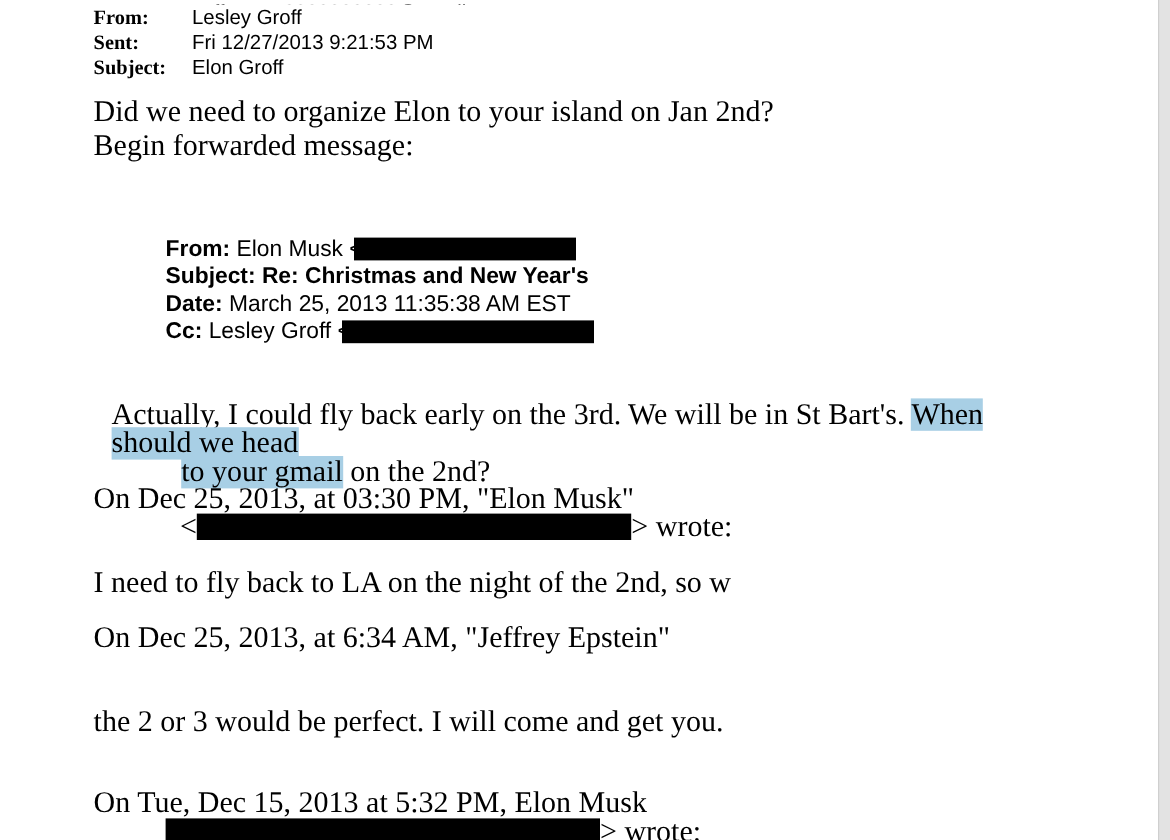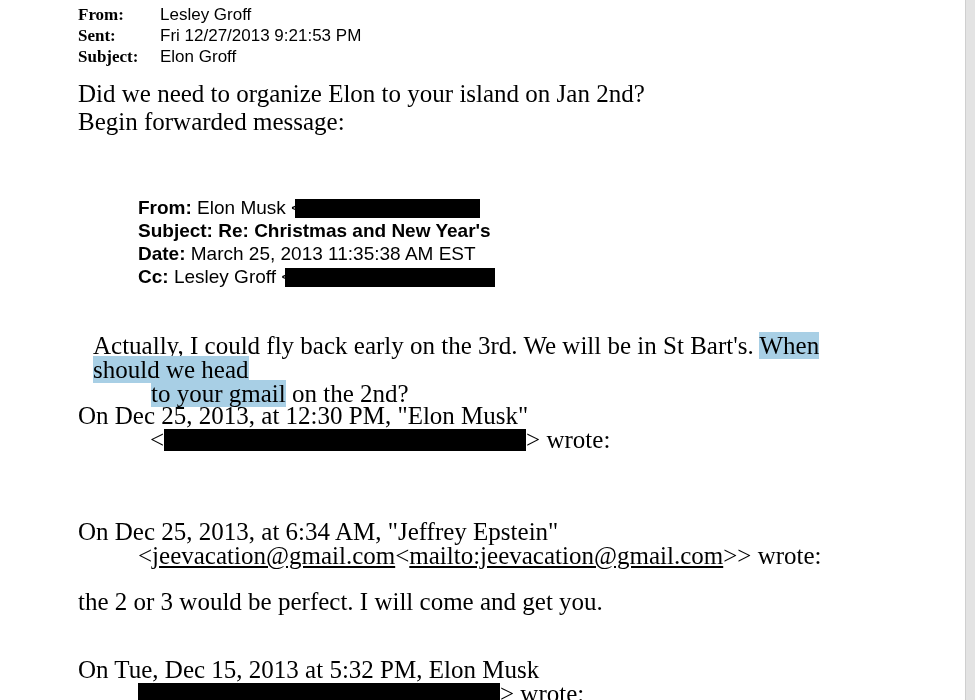--- a/index.html
+++ b/index.html
@@ -149,30 +149,28 @@
       <span>Lesley Groff &lt;</span><span class="redact" style="width:210px; height:19px; margin-left:-7px;"></span>
     </div>
   </div>
 
   <div class="para" style="left:78px; top:334px; white-space:normal; width:730px;margin-left:15px;">
     <span>Actually, I could fly back early on the 3rd. We will be in St Bart's.</span>
     <span class="hl">When should we head</span><br>
     <span style="display:inline-block;width:58px;"></span><span class="hl">to your gmail</span><span> on the 2nd?</span>
   </div>
 
-  <div class="para" style="left:78px; top:404px;">On Dec 25, 2013, at 12:30 PM, "Elon Musk"</div>
+  <div class="para" style="left:78px; top:404px;">On Dec 25, 2013, at 03:30 PM, "Elon Musk"</div>
   <div class="para" style="left:150px; top:428px;">
     <span>&lt;</span><span class="blk" style="position:relative; display:inline-block; width:362px; height:22px; vertical-align:middle; top:-2px;"></span><span>&gt; wrote:</span>
   </div>
 
+  <div class="para" style="left:78px; top:474px;">I need to fly back to LA on the night of the 2nd, so w</div>
 
   <div class="para" style="left:78px; top:520px;">On Dec 25, 2013, at 6:34 AM, "Jeffrey Epstein"</div>
-  <div class="para" style="left:138px; top:544px;">
-    <span>&lt;</span><span class="link">jeevacation@gmail.com</span><span>&lt;</span><span class="link">mailto:jeevacation@gmail.com</span><span>&gt;&gt; wrote:</span>
-  </div>
 
   <div class="para" style="left:78px; top:590px;">the 2 or 3 would be perfect.   I will come and get you.</div>
 
   <div class="para" style="left:78px; top:658px;">On Tue, Dec 15, 2013 at 5:32 PM, Elon Musk</div>
   <div class="para" style="left:138px; top:682px;">
     <span class="blk" style="position:relative; display:inline-block; width:362px; height:22px; vertical-align:middle; top:-2px;"></span><span>&gt; wrote:</span>
   </div>
 
 </div>
 

